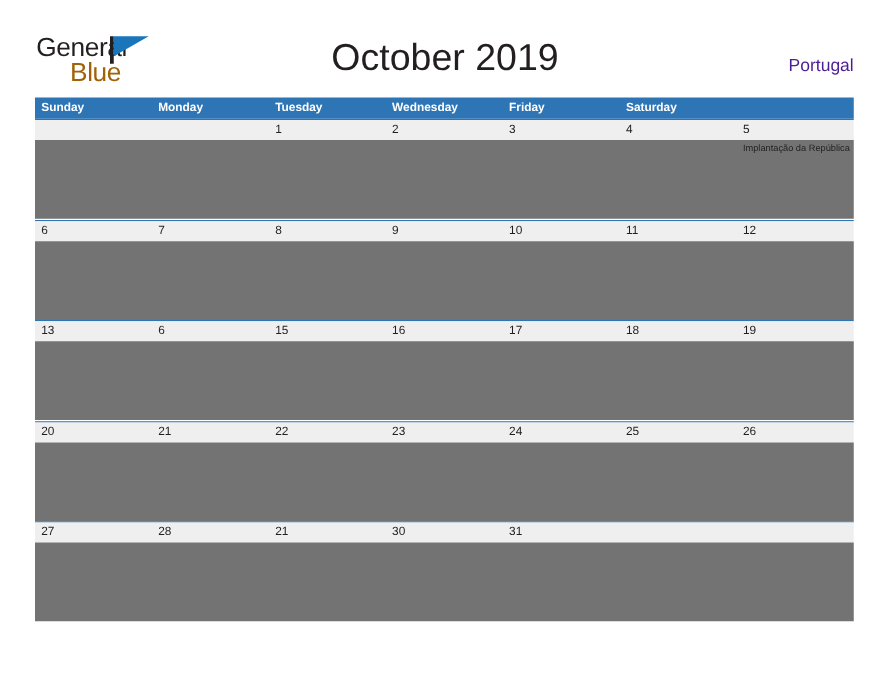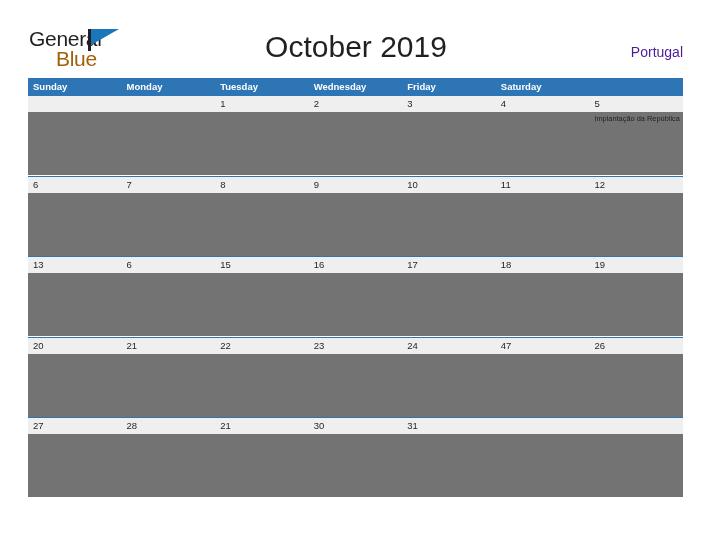--- a/index.html
+++ b/index.html
@@ -366,21 +366,21 @@
         <div class="day-cell">
             <div class="date-num">22</div>
           </div>
         <div class="day-cell">
             <div class="date-num">23</div>
           </div>
         <div class="day-cell">
             <div class="date-num">24</div>
           </div>
         <div class="day-cell">
-            <div class="date-num">47</div>
+            <div class="date-num">25</div>
           </div>
         <div class="day-cell">
             <div class="date-num">26</div>
           </div>
       </div>
       <div class="events-strip">
         <div class="event-cell">
             <div class="event-text"></div>
           </div>
         <div class="event-cell">

